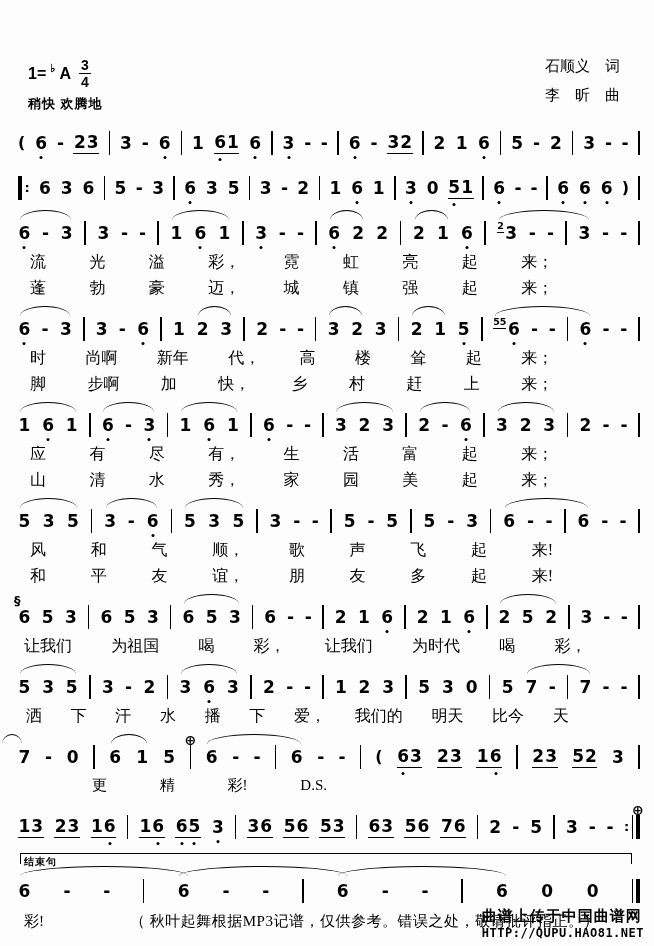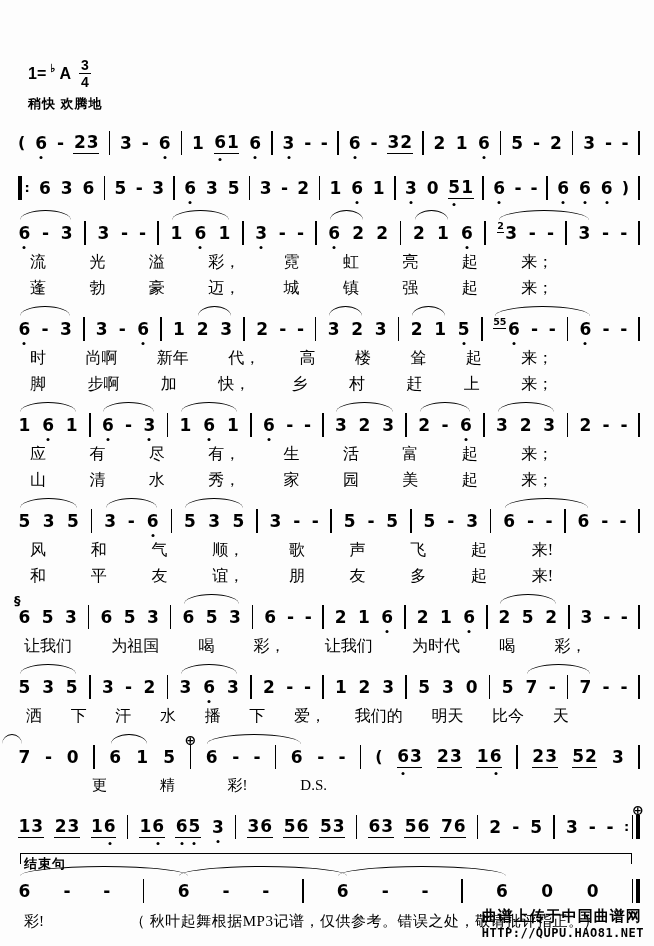--- a/index.html
+++ b/index.html
@@ -48,37 +48,41 @@
   .lyric-row{display:flex;justify-content:space-between;width:80%;margin:0 0 1px 30px;
              font-size:16px;line-height:25px;font-family:"Liberation Serif",serif;}
   .syl{white-space:nowrap;}
   .sys-6 .lyric-row{width:86%;margin-left:24px;}
   .sys-7 .lyric-row{width:83%;margin-left:26px;}
   .sys-8 .lyric-row{width:235px;margin-left:92px;font-size:15px;}
   
   .ending{position:relative;margin-top:10px;}
   .ending-bracket{position:relative;margin:0 22px 0 20px;height:10px;
                   border-top:1.6px solid #000;border-left:1.6px solid #000;border-right:1.6px solid #000;}
-  .ending-label{position:absolute;left:3px;top:1px;font-size:13px;font-weight:bold;background:#fdfdfd;
+  .ending-label{position:absolute;left:3px;top:1px;font-size:10px;font-weight:bold;background:#fdfdfd;
                 padding-right:4px;letter-spacing:1px;}
   .ending .music-row{padding-top:15px;}
   .ending-footer{display:flex;margin:2px 0 0 24px;font-size:15px;line-height:24px;
                  font-family:"Liberation Serif",serif;}
   .ending-footer .remark{margin-left:86px;letter-spacing:0.5px;}
   
   .site-footer{position:absolute;right:10px;bottom:6px;}
   .site-name{font-size:15px;font-weight:bold;letter-spacing:1px;font-family:"Liberation Serif",serif;}
   .site-url{font-size:12px;font-weight:bold;font-family:"DejaVu Sans Mono",monospace;letter-spacing:0.5px;}
 </style>
 </head>
 <body>
 
 <div class="page">
 
   <div class="header">
+    <div class="credits">
+      <div>石顺义　词</div>
+      <div>李　昕　曲</div>
+    </div>
     <div class="keyblock">
       <div class="keyline">
         <span>1=</span>
           <span class="flat">♭</span>
           <span>A</span>
         <span class="meter">
           <span class="num">3</span>
           <span class="den">4</span>
         </span>
       </div>

